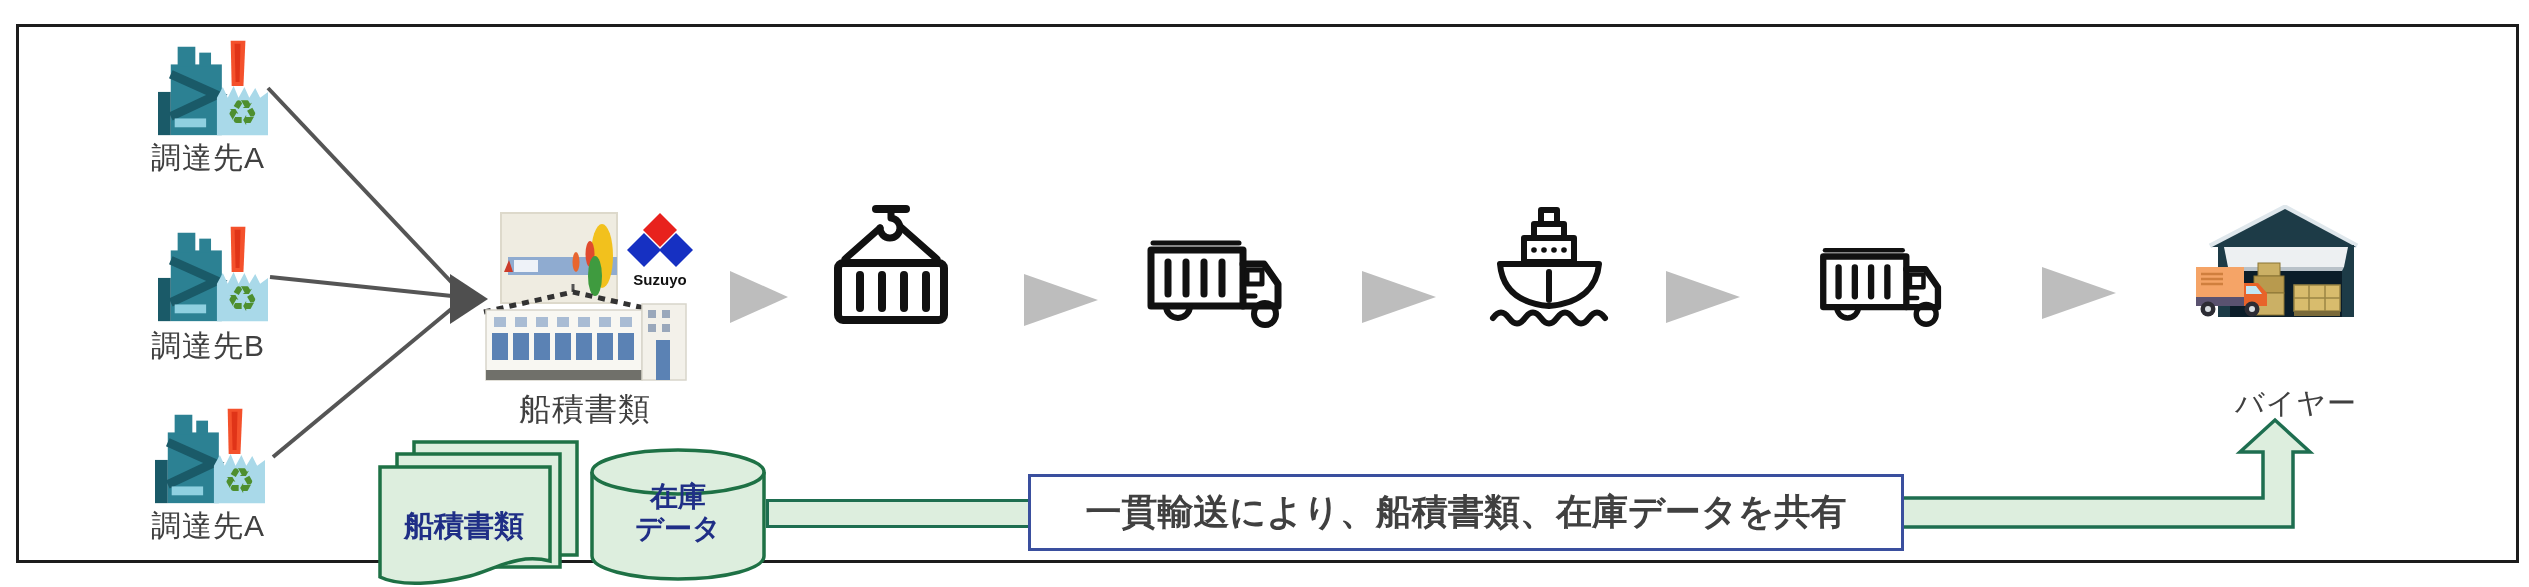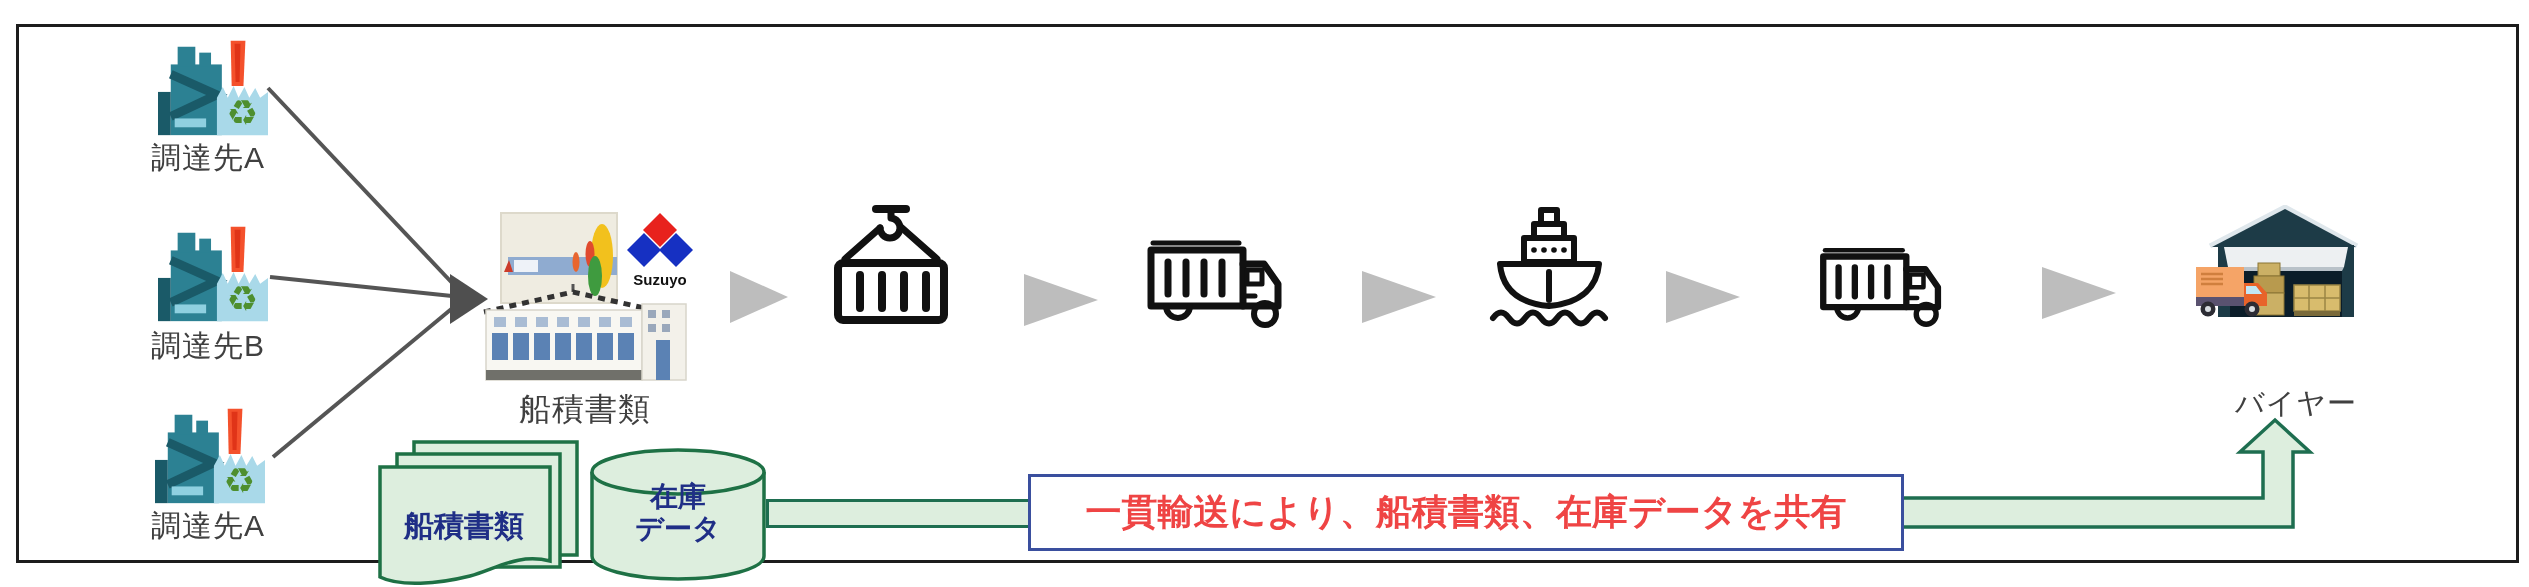--- a/index.html
+++ b/index.html
@@ -23,21 +23,21 @@
   }
   .greenbar {
     position:absolute; background:#ddeede; border:3px solid #1e6e50; z-index:1; height:29px;
   }
   .banner {
     position:absolute; left:1028px; top:474px; width:876px; height:77px;
     background:#ffffff; border:3px solid #3a4f9e; z-index:3;
     display:flex; align-items:center; justify-content:center;
   }
   .banner-text {
-    color:#ef4444; font-size:36px; font-weight:bold; white-space:nowrap; letter-spacing:0px;
+    color:#404040; font-size:36px; font-weight:bold; white-space:nowrap; letter-spacing:0px;
   }
   svg { display:block; }
   .icon { position:absolute; z-index:2; }
   .overlay-doc { z-index:5; }
 </style>
 </head>
 <body>
 
 <div class="canvas">
 

